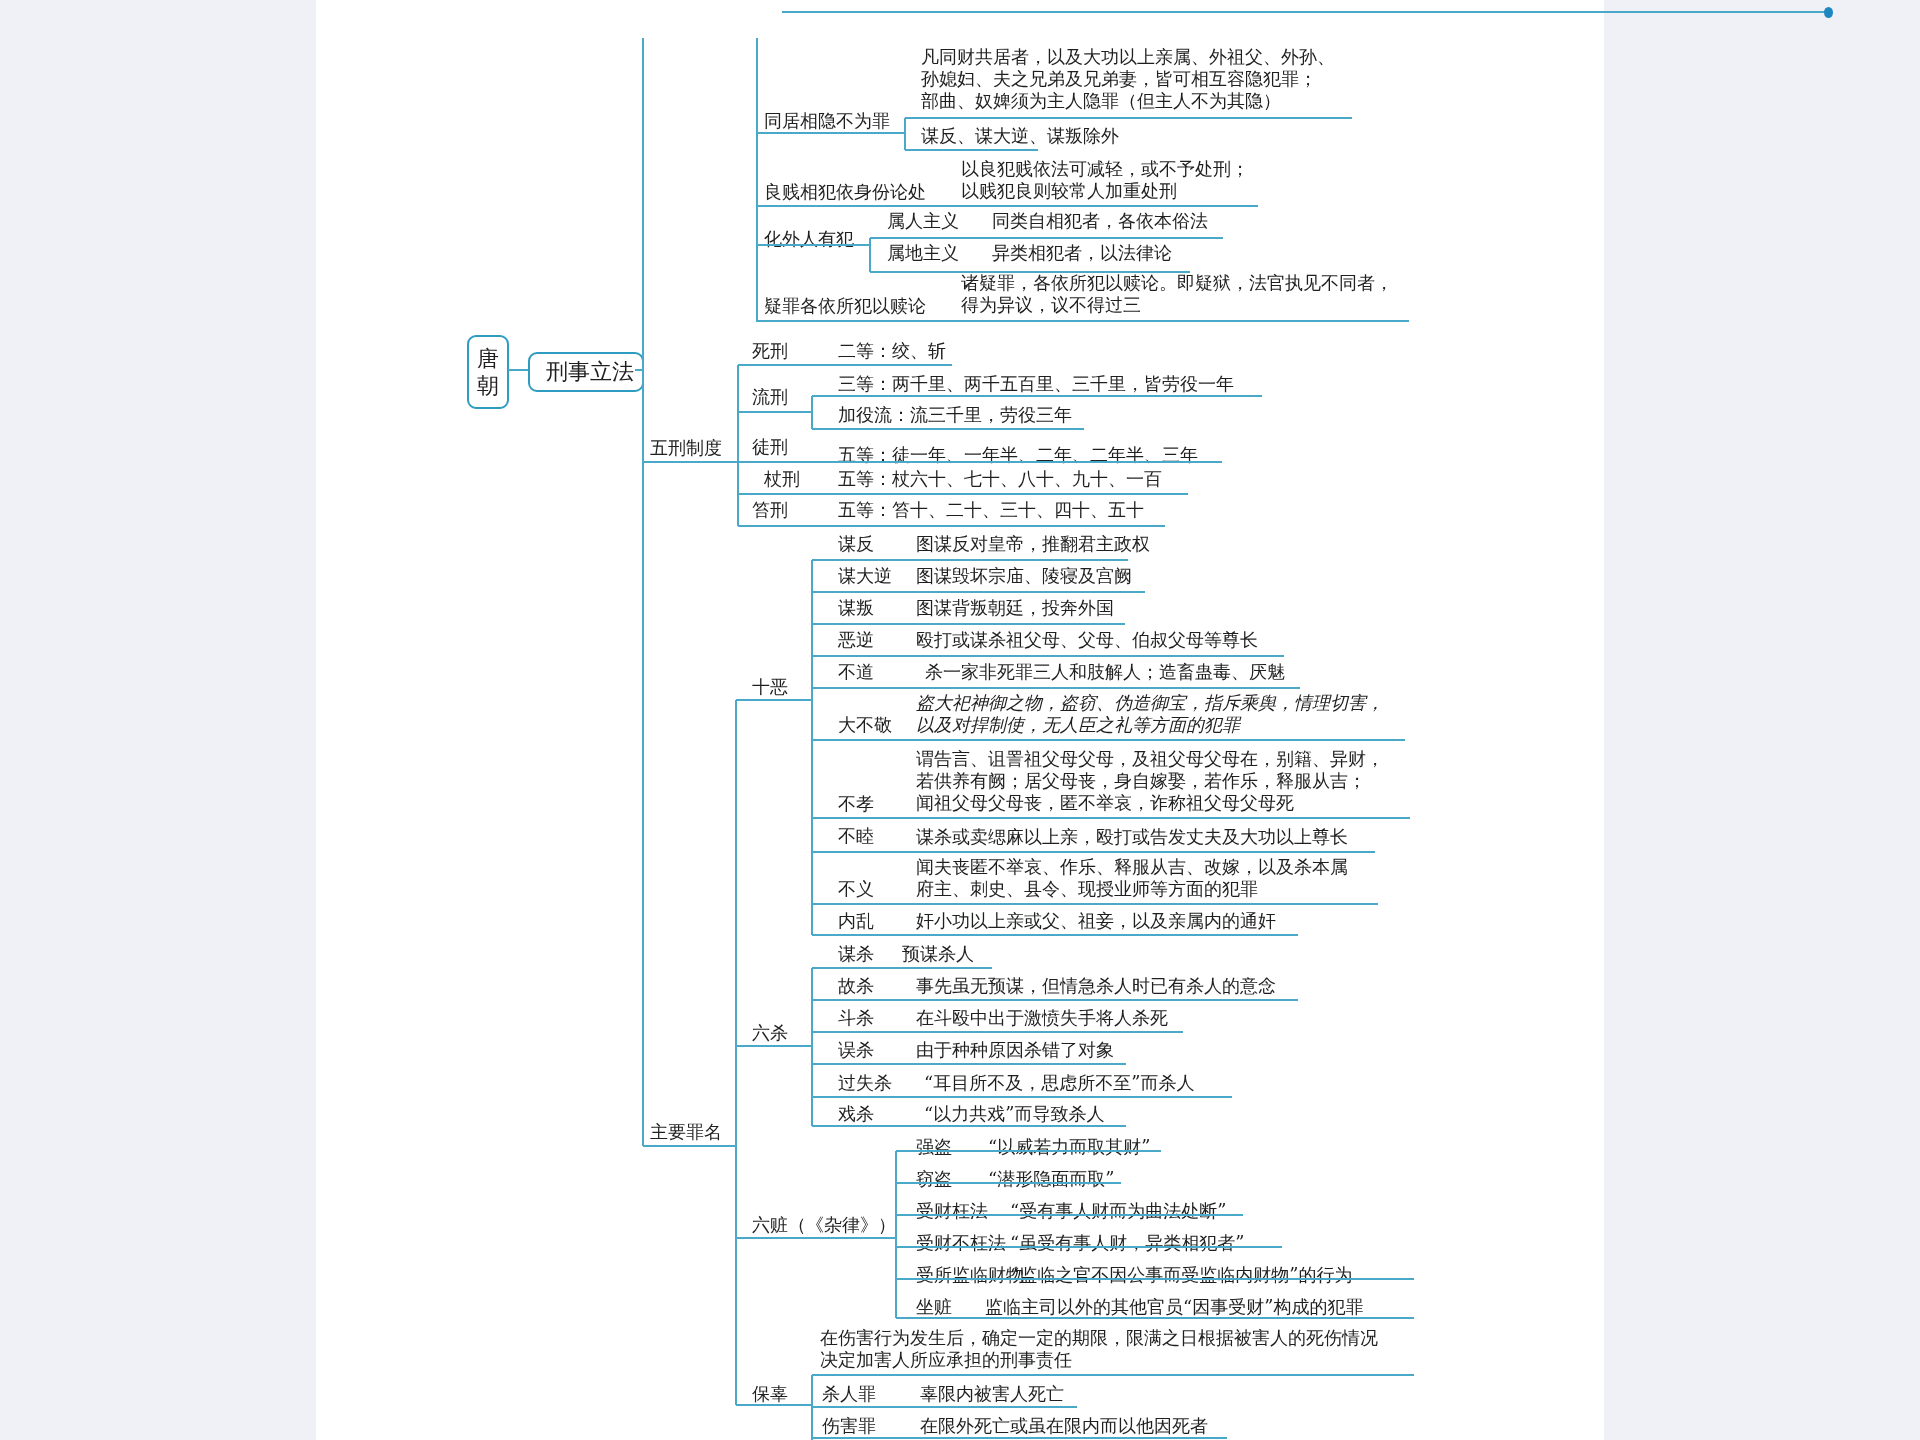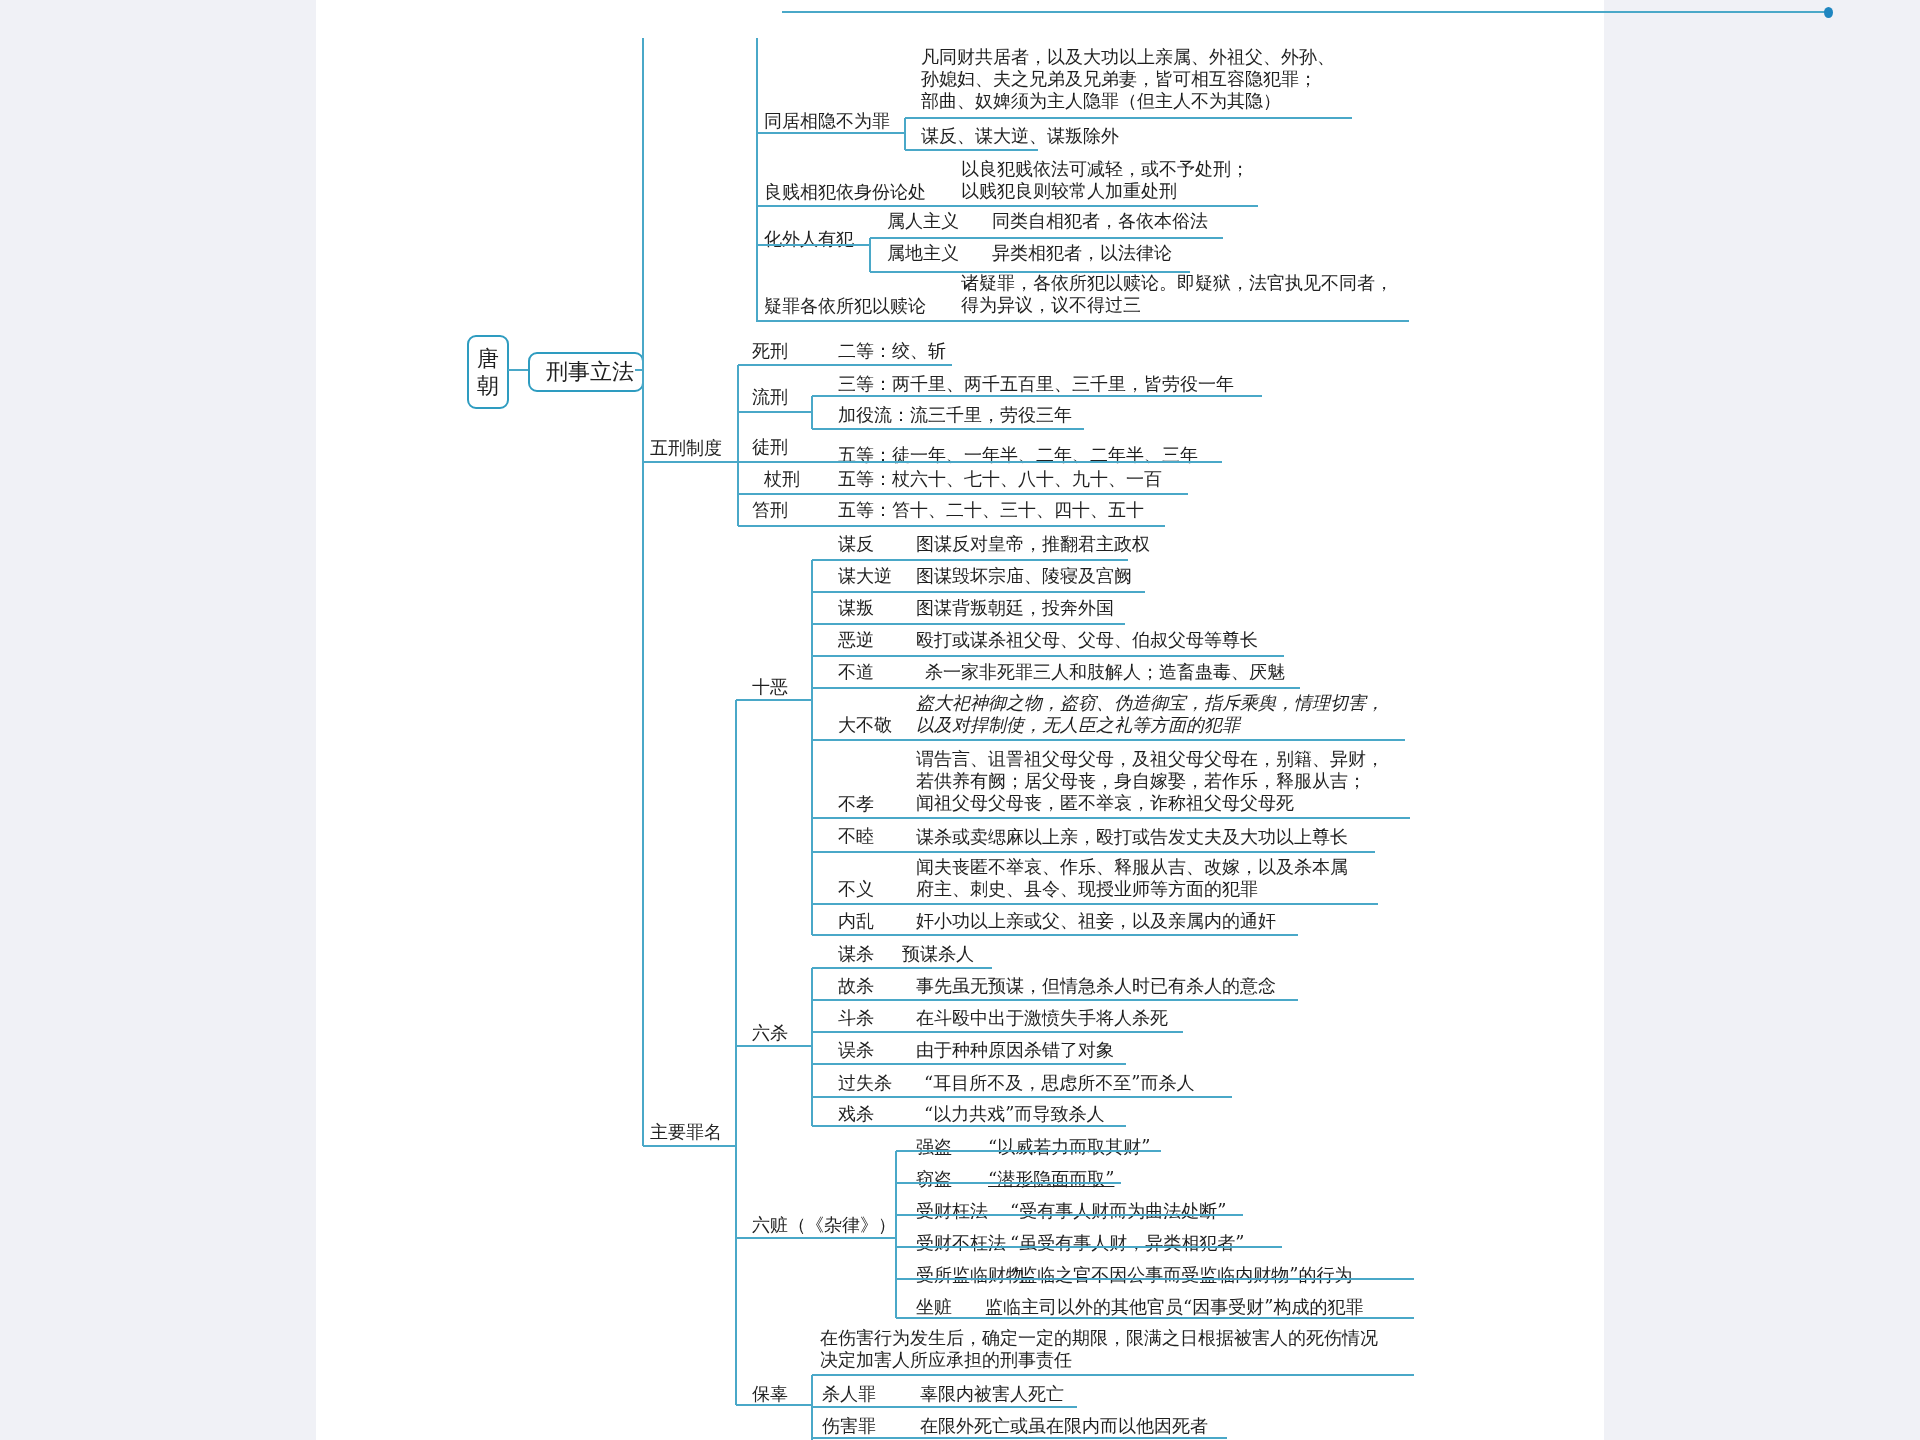--- a/index.html
+++ b/index.html
@@ -141,21 +141,21 @@
       <div class="txt" style="left: 522px; top: 1103px;">戏杀</div>
       <div class="txt" style="left: 608px; top: 1103px;">“以力共戏”而导致杀人</div>
       <div class="hl" style="left: 496px; top: 1125px; width: 314px;"></div>
       <div class="hl" style="left: 420px; top: 1237px; width: 160px;"></div>
       <div class="txt" style="left: 436px; top: 1214px;">六赃（《杂律》）</div>
       <div class="vl" style="left: 579px; top: 1151px; height: 167px;"></div>
       <div class="txt" style="left: 600px; top: 1136px;">强盗</div>
       <div class="txt" style="left: 672px; top: 1136px;">“以威若力而取其财”</div>
       <div class="hl" style="left: 580px; top: 1150px; width: 265px;"></div>
       <div class="txt" style="left: 600px; top: 1168px;">窃盗</div>
-      <div class="txt" style="left: 672px; top: 1168px; text-decoration: underline;">“潜形隐面而取”</div>
+      <div class="txt" style="left: 672px; top: 1168px;">“潜形隐面而取”</div>
       <div class="hl" style="left: 580px; top: 1182px; width: 225px;"></div>
       <div class="txt" style="left: 600px; top: 1200px;">受财枉法</div>
       <div class="txt" style="left: 694px; top: 1200px;">“受有事人财而为曲法处断”</div>
       <div class="hl" style="left: 580px; top: 1214px; width: 347px;"></div>
       <div class="txt" style="left: 600px; top: 1232px;">受财不枉法</div>
       <div class="txt" style="left: 694px; top: 1232px;">“虽受有事人财，异类相犯者”</div>
       <div class="hl" style="left: 580px; top: 1246px; width: 386px;"></div>
       <div class="txt" style="left: 600px; top: 1264px;">受所监临财物</div>
       <div class="txt" style="left: 694px; top: 1264px;">“监临之官不因公事而受监临内财物”的行为</div>
       <div class="hl" style="left: 580px; top: 1278px; width: 518px;"></div>

